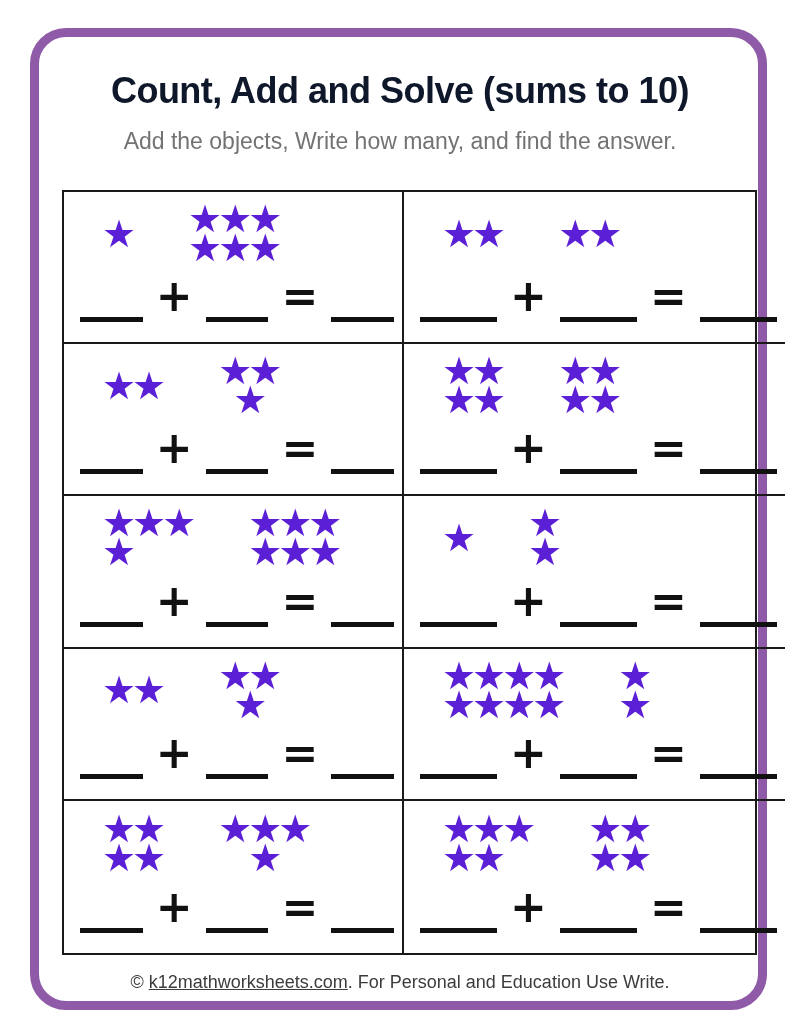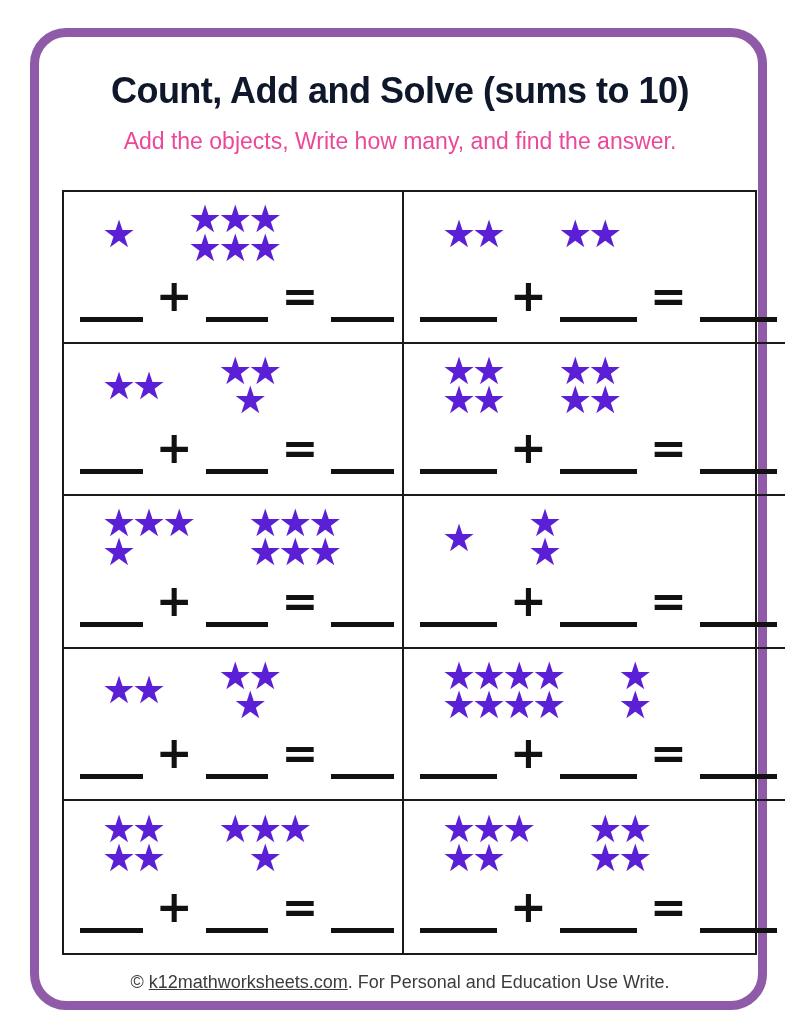--- a/index.html
+++ b/index.html
@@ -13,21 +13,21 @@
     position:absolute; left:30px; top:28px; width:737px; height:982px;
     border:9px solid var(--frame-color); border-radius:36px; pointer-events:none;
   }
   .title {
     position:absolute; top:70px; left:0; width:100%; margin:0;
     text-align:center; font-size:36px; font-weight:bold; color:#0f172a;
     letter-spacing:-0.5px;
   }
   .subtitle {
     position:absolute; top:128px; left:0; width:100%; margin:0;
-    text-align:center; font-size:23px; color:#ec4899;
+    text-align:center; font-size:23px; color:#737373;
   }
   .grid {
     position:absolute; left:62px; top:190px; width:695px; height:765px;
     display:grid; grid-template-columns:340px 1fr; grid-template-rows:repeat(5,1fr);
     border:2px solid #1a1a1a; background:#fff;
   }
   .cell {
     border-right:2px solid #1a1a1a; border-bottom:2px solid #1a1a1a;
     display:flex; flex-direction:column; padding:4px 8px 10px 16px;
   }

